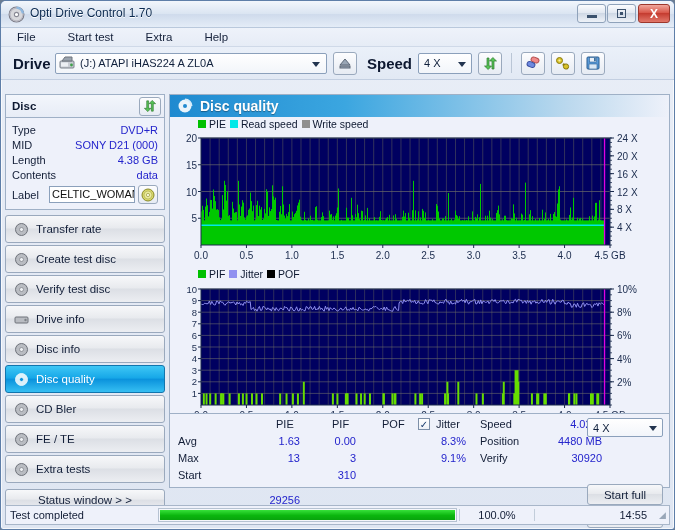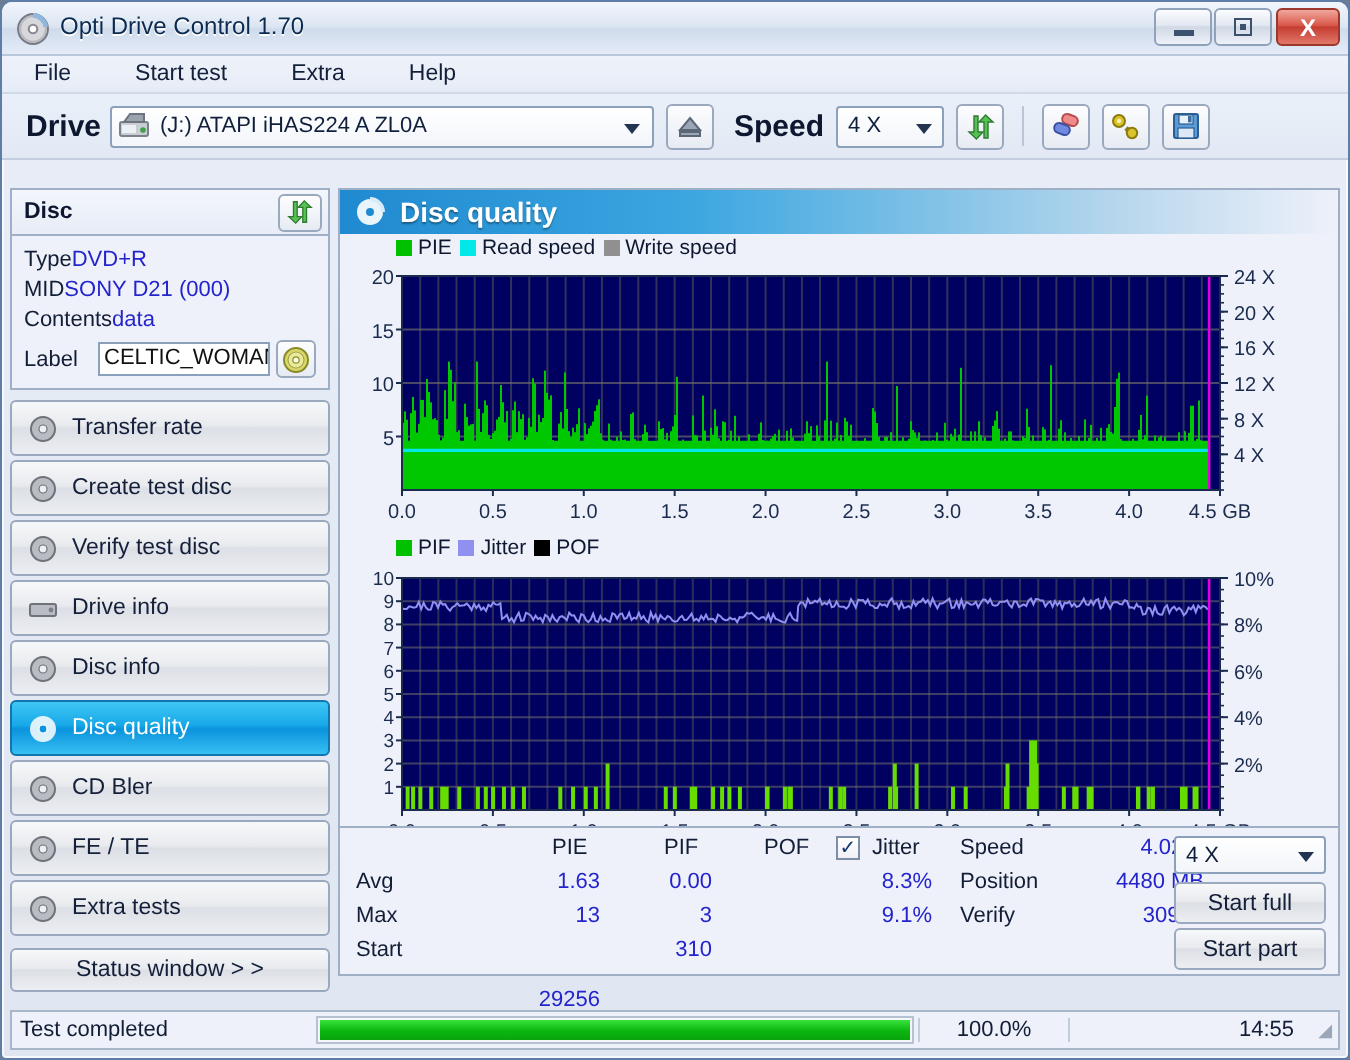--- a/index.html
+++ b/index.html
@@ -106,21 +106,21 @@
     height:23px; display:flex; align-items:center; justify-content:space-between;
     border:1px solid #9fb0c6; border-bottom:none;
     background:linear-gradient(180deg,#f3f6fc,#e7ecf6);
     padding:0 3px 0 6px;
   }
   #disc-head .t { font-weight:bold; color:#0d1830; font-size:11.5px;}
   #disc-info {
     border:1px solid #9fb0c6; background:#eef1fa;
     padding:4px 6px 5px 6px;
   }
-  .inforow { display:flex; align-items:center; height:15px;}
+  .inforow { display:flex; justify-content:space-between; align-items:center; height:15px;}
   .infokey { color:#121d36; font-size:11px;}
   .infoval { color:#2424cc; font-size:11px;}
   #label-row { display:flex; align-items:center; gap:3px; margin-top:3px;}
   #label-row .infokey { width:34px;}
   #label-input {
     flex:1; height:17px; border:1px solid #8ba0bb; background:#fff;
     font-size:11px; color:#111; padding:1px 2px; overflow:hidden;
     white-space:nowrap;
   }
 
@@ -166,21 +166,21 @@
     border-top:1px solid #9fb0c6; background:#eef1fa;
     font-size:11px;
   }
   .st { position:absolute; color:#121d36;}
   .sv { position:absolute; color:#2424cc; text-align:right;}
   .startbtn {
     position:absolute; width:76px; height:21px;
     border:1px solid #9aa9bd; border-radius:3px;
     background:linear-gradient(180deg,#f7f8fa 0%,#e8eaee 46%,#dcdfe5 50%,#eceef2 100%);
     display:flex; align-items:center; justify-content:center;
-    font-size:11.5px; color:#14203a;
+    font-size:11.5px; color:#14203a;margin-top:43px;
   }
   #speed-sel2 {
     position:absolute; right:6px; top:4px; width:76px; height:19px;
     border:1px solid #8ba0bb; border-radius:2px;
     background:linear-gradient(180deg,#ffffff,#f2f5fa);
     font-size:11px; color:#10203c; padding-left:5px; line-height:18px;
   }
   #speed-sel2 .caret { position:absolute; right:5px; top:7px;
       border-left:4px solid transparent; border-right:4px solid transparent;
       border-top:5px solid #22344f; }
@@ -304,20 +304,24 @@
       </div>
 
       <div id="disc-info">
         <div class="inforow">
           <span class="infokey">Type</span>
           <span class="infoval">DVD+R</span>
         </div>
         <div class="inforow">
           <span class="infokey">MID</span>
           <span class="infoval">SONY D21 (000)</span>
+        </div>
+        <div class="inforow">
+          <span class="infokey">Length</span>
+          <span class="infoval">4.38 GB</span>
         </div>
         <div class="inforow">
           <span class="infokey">Contents</span>
           <span class="infoval">data</span>
         </div>
         <div id="label-row">
           <span class="infokey">Label</span>
           <div id="label-input">CELTIC_WOMAN</div>
           <div class="toolbtn" style="width:20px;height:19px">
             <svg width="14" height="14" viewBox="0 0 14 14">

